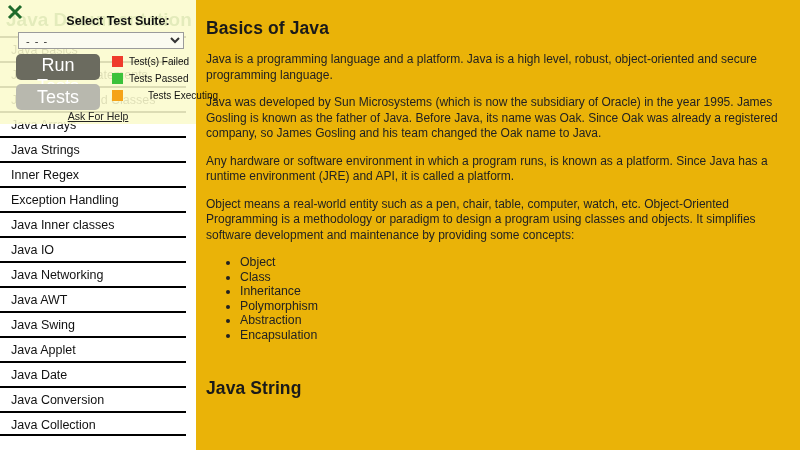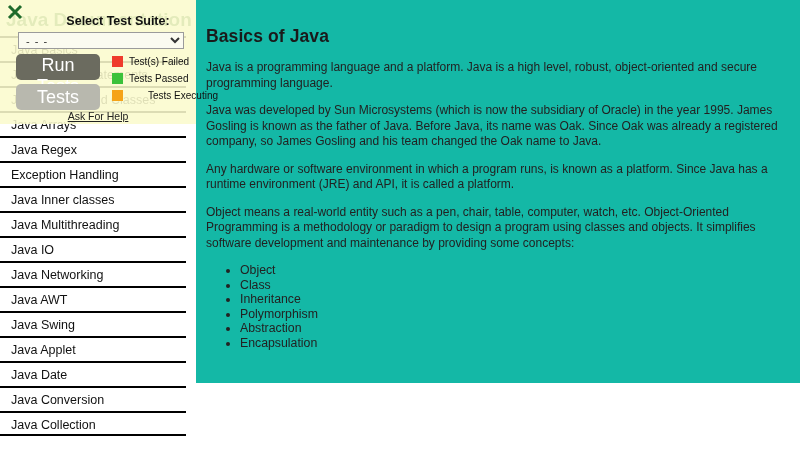--- a/index.html
+++ b/index.html
@@ -59,25 +59,25 @@
     overflow: hidden;
     cursor: pointer;
   }
   .nav-item:last-child {
     border-bottom: 2px solid #000000;
   }
 
   
   #content {
     flex: 1;
-    height: 383px;
-    box-sizing: border-box;
-    padding: 26px 12px 0 10px;
-    overflow: hidden;
-    background: #14b8a6;
+    height: 450px;
+    box-sizing: border-box;
+    padding: 18px 12px 0 10px;
+    overflow: hidden;
+    background: #eab308;
   }
   .h-sec {
     font-size: 17.5px;
     font-weight: bold;
     color: #1a1a1a;
     margin: 0 0 13px 0;
     letter-spacing: .1px;
   }
   .h-sec.spaced { margin-top: 36px; }
   .para {
@@ -202,24 +202,24 @@
 
 <div id="page">
 
   <div id="sidebar">
     <div id="site-title">Java Documentation</div>
     <ul class="nav-list">
       <li class="nav-item">Java Basics</li>
       <li class="nav-item">Java Control Statements</li>
       <li class="nav-item">Java Objects and Classes</li>
       <li class="nav-item">Java Arrays</li>
-      <li class="nav-item">Java Regex</li>
+      <li class="nav-item">Java Strings</li>
+      <li class="nav-item">Inner Regex</li>
       <li class="nav-item">Exception Handling</li>
       <li class="nav-item">Java Inner classes</li>
-      <li class="nav-item">Java Multithreading</li>
       <li class="nav-item">Java IO</li>
       <li class="nav-item">Java Networking</li>
       <li class="nav-item">Java AWT</li>
       <li class="nav-item">Java Swing</li>
       <li class="nav-item">Java Applet</li>
       <li class="nav-item">Java Date</li>
       <li class="nav-item">Java Conversion</li>
       <li class="nav-item">Java Collection</li>
 
     </ul>

